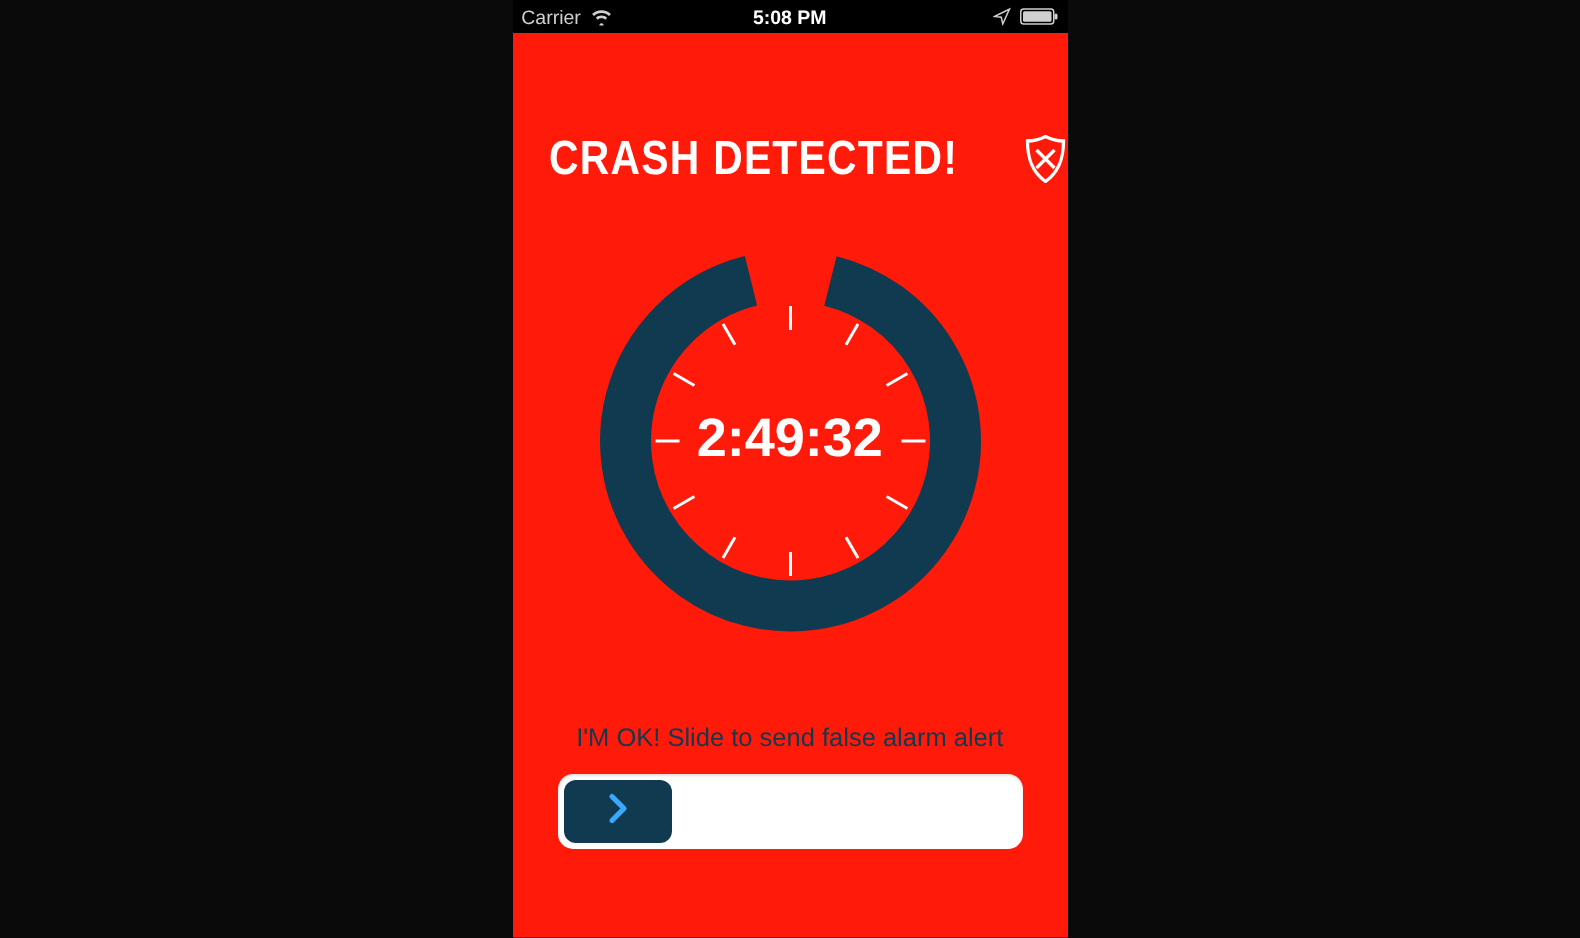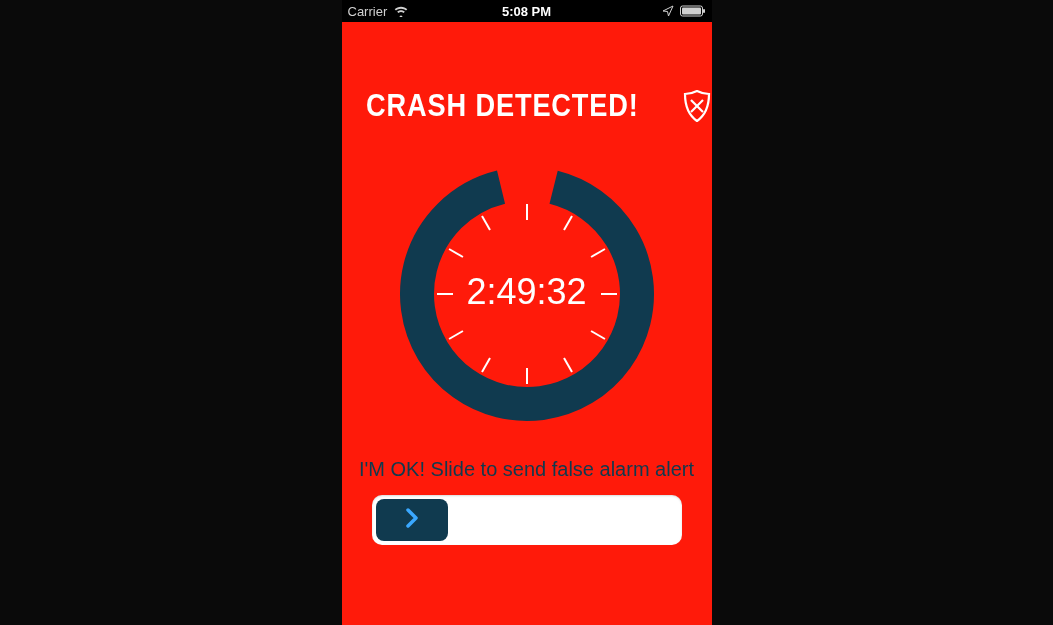--- a/index.html
+++ b/index.html
@@ -59,30 +59,30 @@
       justify-content: center;
       position: relative;
     }
     .ring-svg { display: block; }
     .timer-text {
       position: absolute;
       top: 50%; left: 50%;
       transform: translate(-50%, -55%);
       color: #fff;
       font-size: 36px;
-      font-weight: 400;
+      font-weight: 700;
       font-family: "Arial Narrow", "Helvetica Neue Condensed", Arial, sans-serif;
       letter-spacing: 0px;
     }
 
     .instruction {
-      margin-top: 24px;
+      margin-top: 48px;
       text-align: center;
       color: #0f3a4f;
-      font-size: 20px;
+      font-size: 17px;
       font-family: Arial, sans-serif;
     }
 
     .slider-track {
       margin: 14px auto 0;
       width: 310px;
       height: 50px;
       background: #fff;
       border-radius: 10px;
       position: relative;

